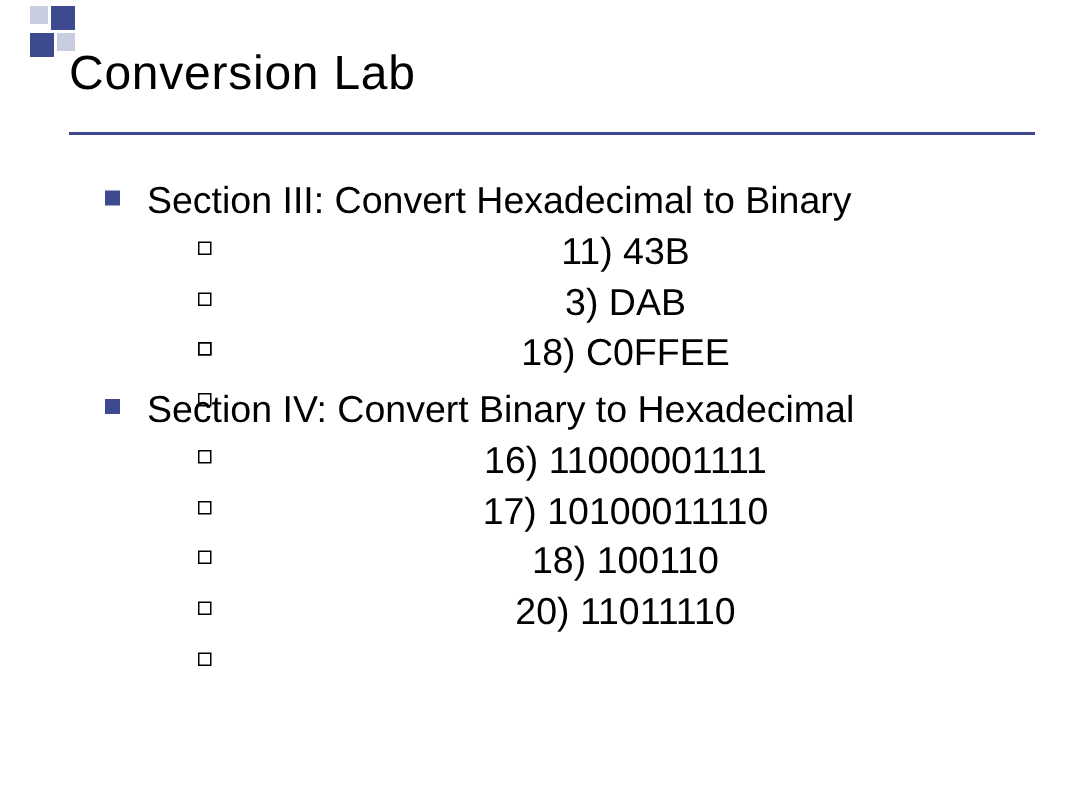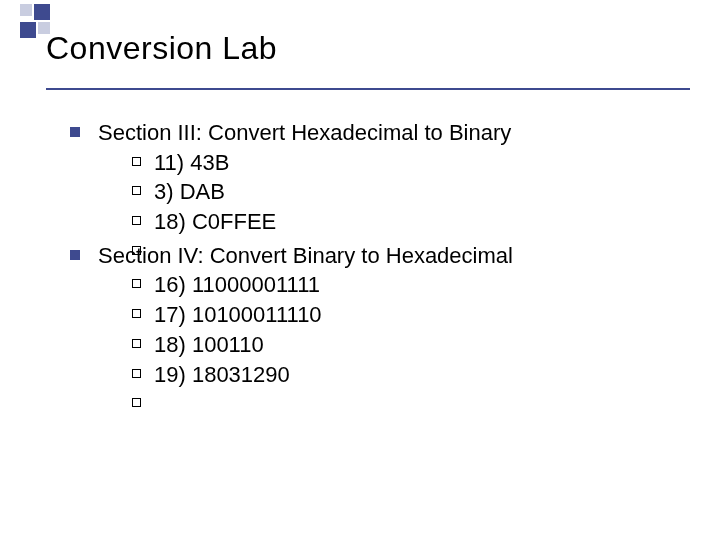--- a/index.html
+++ b/index.html
@@ -43,38 +43,39 @@
     left: 46px;
     right: 30px;
     height: 0;
     border-bottom: 2px solid #3e4a8f;
   }
   .content {
     position: absolute;
     top: 118px;
     left: 70px;
     right: 40px;
-    font-size: 22px;
+    font-size: 25px;
     line-height: 1.35;
   }
   .section {
     position: relative;
     padding-left: 28px;
     margin-bottom: 4px;
   }
   .section .bullet-square {
     position: absolute;
     left: 0;
     top: 9px;
     width: 10px;
     height: 10px;
     background: #3e4a8f;
   }
   .items {
     padding-left: 34px;
+    text-align: center;
   }
   .item {
     position: relative;
     padding-left: 22px;
   }
   .item .bullet-hollow {
     position: absolute;
     left: 0;
     top: 9px;
     width: 9px;
@@ -110,19 +111,19 @@
       </div>
     </div>
 
     <div class="section">
       <div class="bullet-square"></div>
       <span>Section IV: Convert Binary to Hexadecimal</span>
       <div class="items">
         <div class="item"><div class="bullet-hollow"></div><span>16) 11000001111</span></div>
         <div class="item"><div class="bullet-hollow"></div><span>17) 10100011110</span></div>
         <div class="item"><div class="bullet-hollow"></div><span>18) 100110</span></div>
-        <div class="item"><div class="bullet-hollow"></div><span>19) 18031290</span></div>
+        <div class="item"><div class="bullet-hollow"></div><span>20) 11011110</span></div>
         <div class="item"><div class="bullet-hollow"></div></div>
       </div>
     </div>
 
   </div>
 </div>
 
 </body></html>

